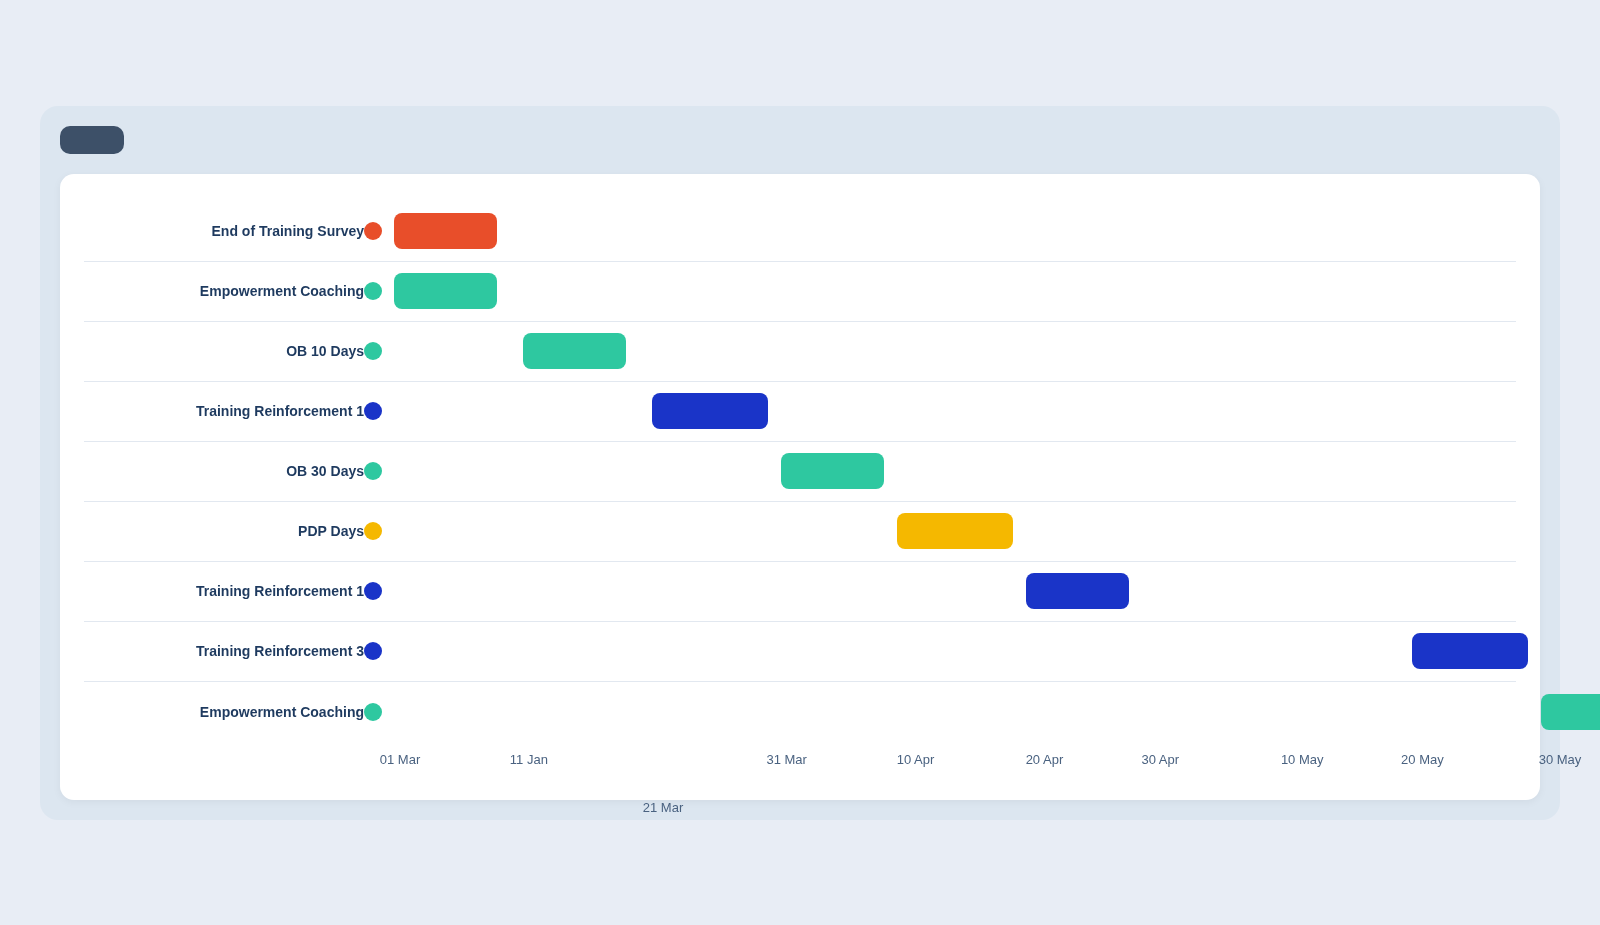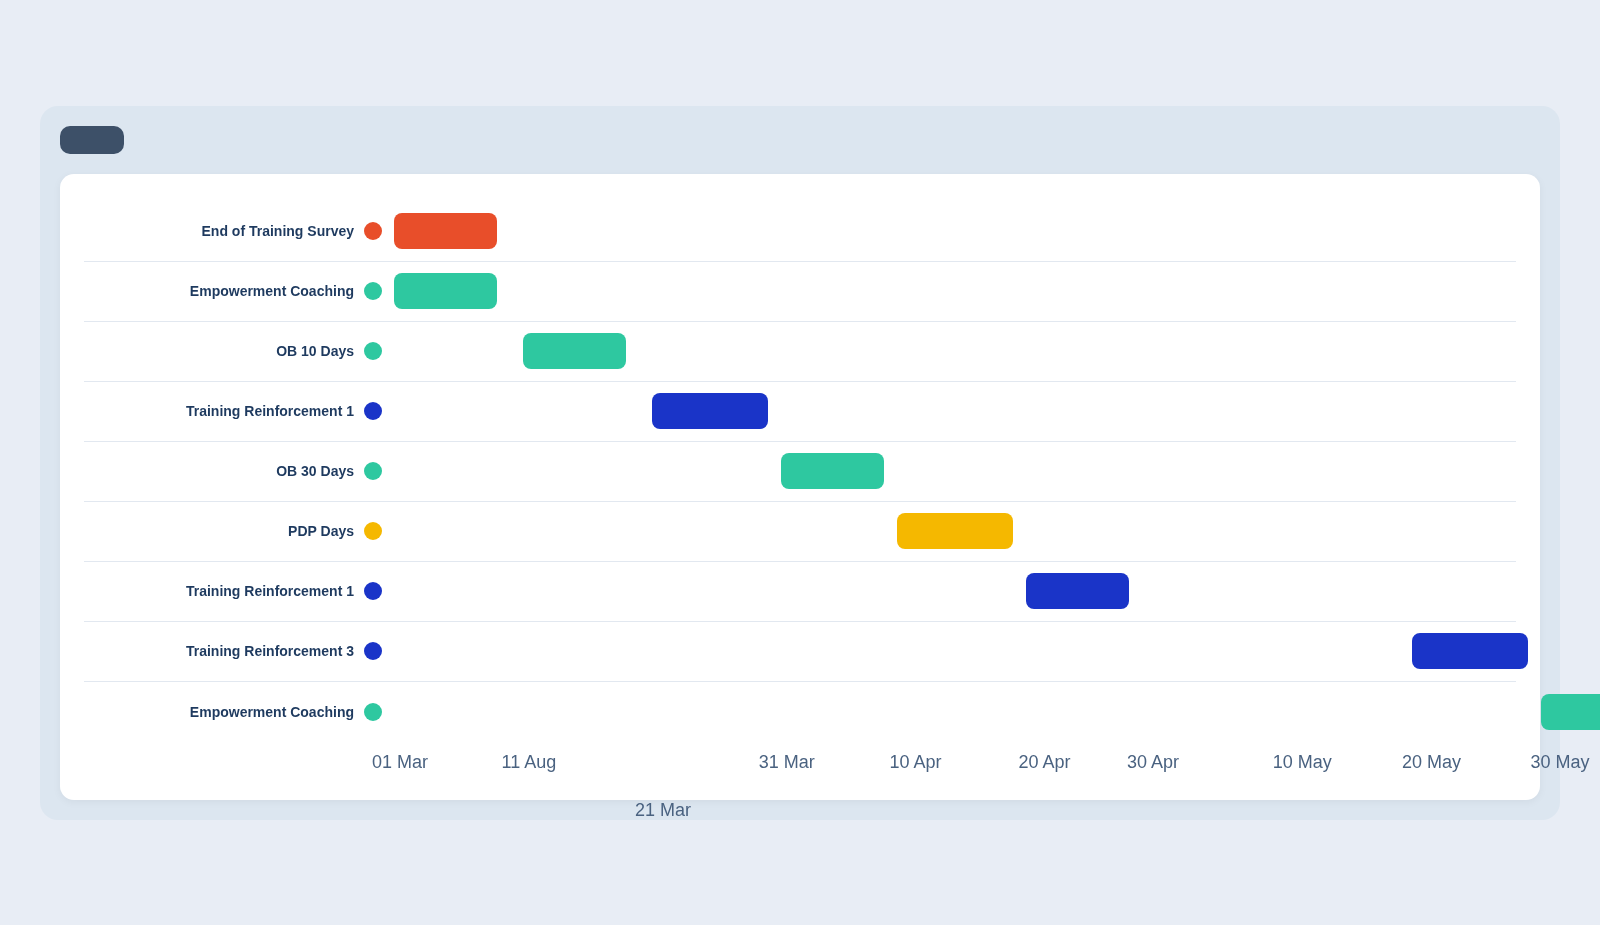--- a/index.html
+++ b/index.html
@@ -49,21 +49,21 @@
     .row:last-child {
       border-bottom: none;
     }
     .row-label-area {
       width: 310px;
       flex-shrink: 0;
       display: flex;
       align-items: center;
       justify-content: flex-end;
       padding-right: 12px;
-      gap: 10px;
+      gap: 0;
     }
     .row-label {
       font-size: 14px;
       color: #1e3a5f;
       font-weight: 600;
       text-align: right;
     }
     .dot {
       width: 18px;
       height: 18px;
@@ -81,21 +81,21 @@
       position: absolute;
       height: 36px;
       border-radius: 8px;
     }
     .axis-row {
       display: flex;
       margin-left: 310px;
       padding-top: 10px;
     }
     .axis-label {
-      font-size: 18px;
+      font-size: 13px;
       color: #4a6280;
       font-weight: 500;
       text-align: center;
     }
   </style>
 </head>
 <body>
 
 <div class="outer">
   <div class="title-btn"></div>
@@ -181,25 +181,25 @@
           </div>
           <div class="gantt-area">
             <div class="bar" style="left: 1147.11px; width: 116px; background: rgb(46, 200, 160);"></div>
           </div>
         </div>
       </div>
     <div class="axis-row" id="axis-row">
 
     <div style="position: relative; width: 1160px; height: 28px;">
           <span class="axis-label" style="position: absolute; left: -24px; width: 60px; text-align: center;">01 Mar</span>
-          <span class="axis-label" style="position: absolute; left: 104.889px; width: 60px; text-align: center;">11 Aug</span>
+          <span class="axis-label" style="position: absolute; left: 104.889px; width: 60px; text-align: center;">11 Jan</span>
           <span class="axis-label" style="position: absolute; left: 239px; width: 60px; text-align: center; margin-top: 48px;">21 Mar</span>
           <span class="axis-label" style="position: absolute; left: 362.667px; width: 60px; text-align: center;">31 Mar</span>
           <span class="axis-label" style="position: absolute; left: 491.556px; width: 60px; text-align: center;">10 Apr</span>
           <span class="axis-label" style="position: absolute; left: 620.444px; width: 60px; text-align: center;">20 Apr</span>
           <span class="axis-label" style="position: absolute; left: 725px; width: 60px; text-align: right;">30 Apr</span>
           <span class="axis-label" style="position: absolute; left: 878.222px; width: 60px; text-align: center;">10 May</span>
-          <span class="axis-label" style="position: absolute; left: 1007.11px; width: 60px; text-align: right;">20 May</span>
+          <span class="axis-label" style="position: absolute; left: 1007.11px; width: 60px; text-align: left;">20 May</span>
           <span class="axis-label" style="position: absolute; left: 1136px; width: 60px; text-align: center;">30 May</span>
         </div>
       </div>
   </div>
 </div>
 
 </body></html>

